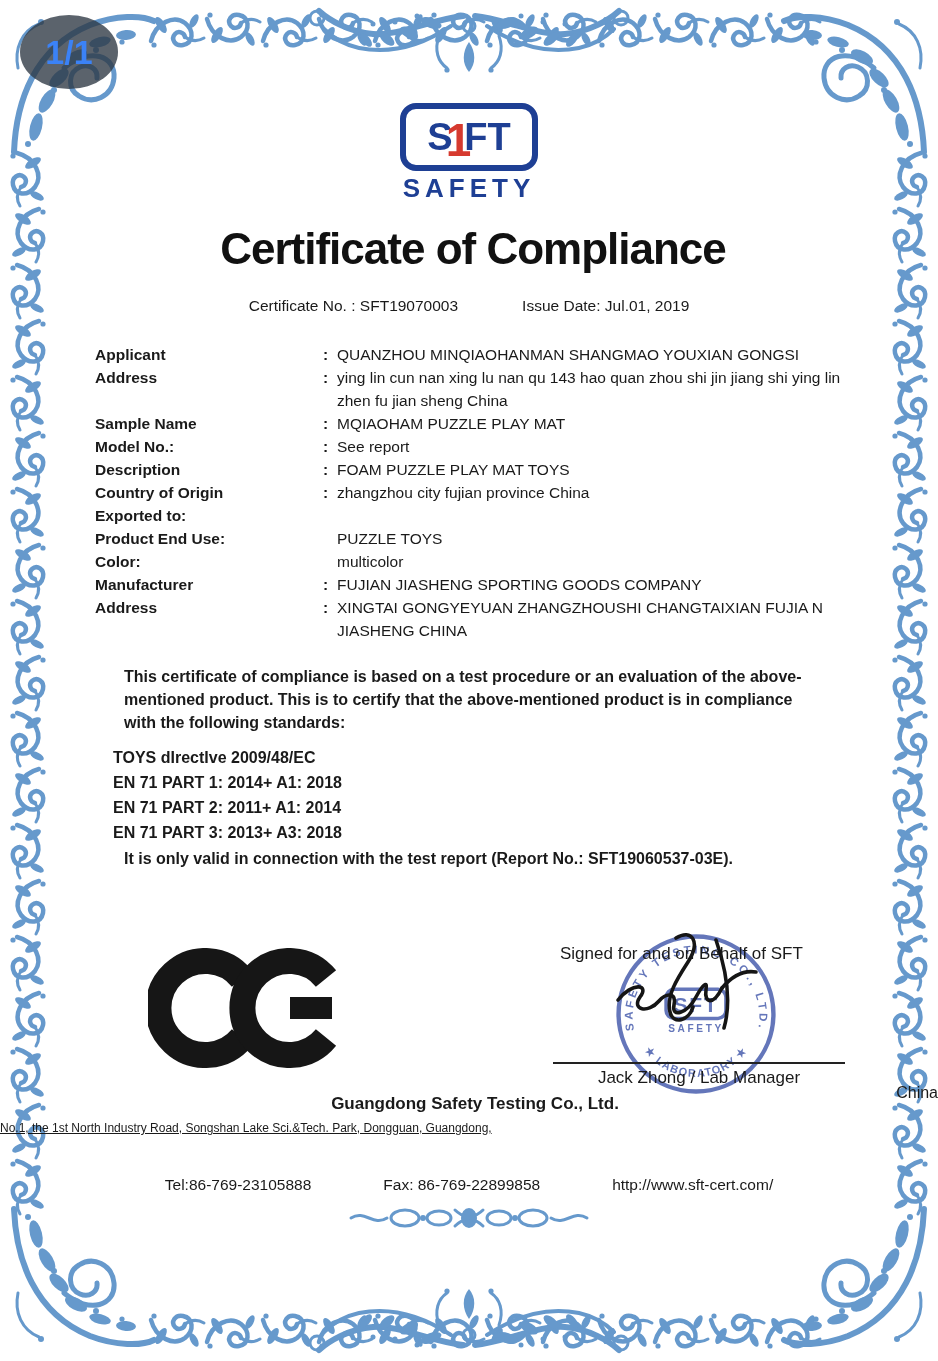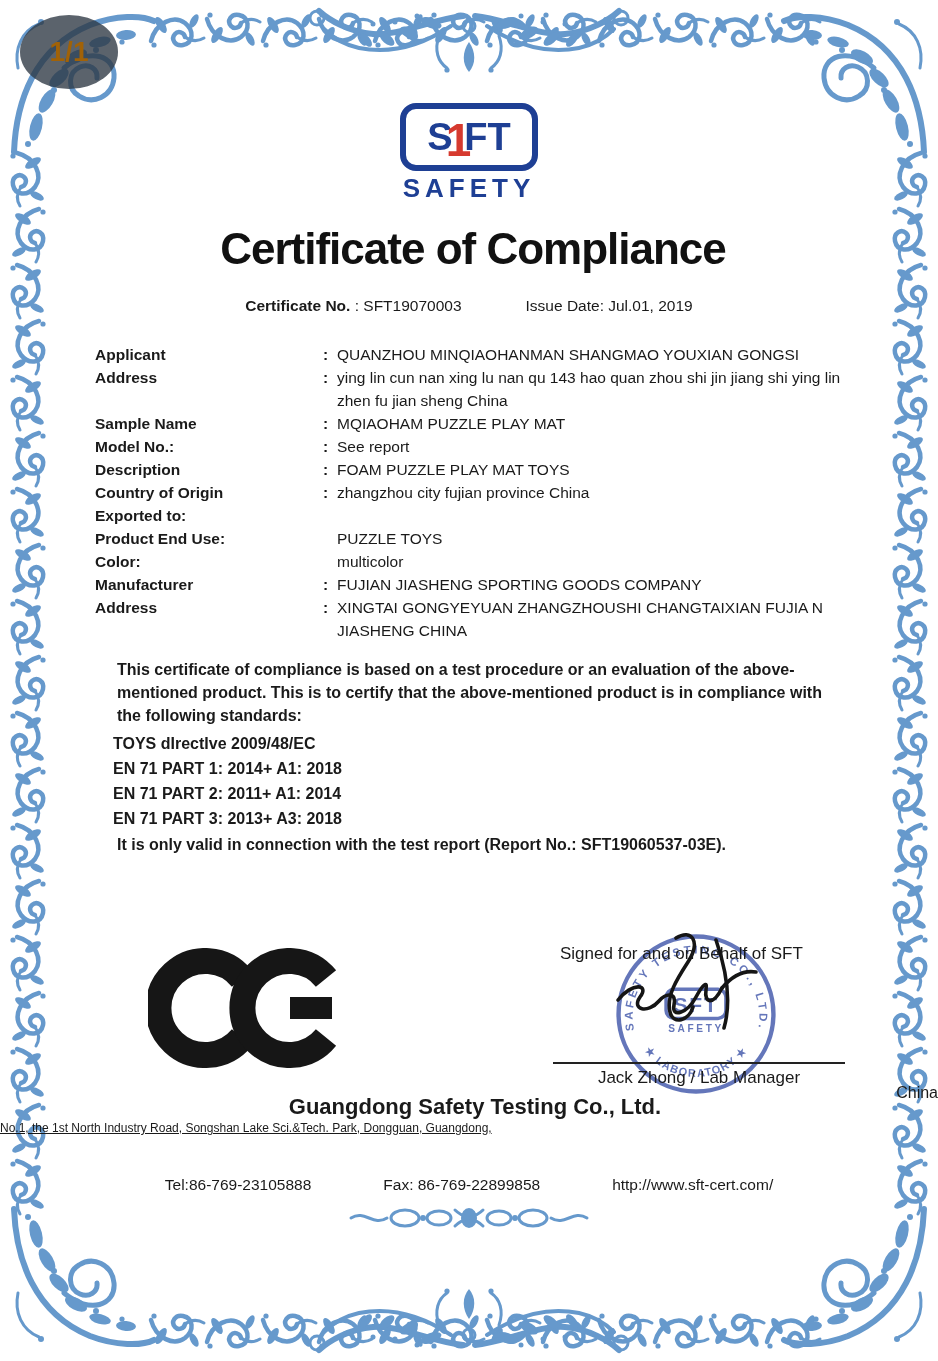--- a/index.html
+++ b/index.html
@@ -7,57 +7,57 @@
         font-family:"Liberation Sans",sans-serif;color:#1a1a1a;}
   
   .border-layer{position:absolute;left:0;top:0;z-index:0;}
   .orn .st{stroke:#6699cc;fill:none;stroke-width:4.5;stroke-linecap:round;}
   .orn .thin{stroke-width:3;}
   .orn .b6{stroke-width:6;} .orn .b5{stroke-width:5;} .orn .b4{stroke-width:4;} .orn .b3{stroke-width:3;}
   .orn .fl{fill:#6699cc;stroke:none;}
   
   .badge{position:absolute;left:20px;top:15px;width:98px;height:74px;border-radius:50%;
          background:rgba(45,55,66,.78);display:flex;align-items:center;justify-content:center;z-index:5;}
-  .badge span{color:#a16207;font-size:28px;font-weight:bold;}
+  .badge span{color:#3b82f6;font-size:34px;font-weight:bold;}
   
   .logo{position:absolute;left:0;right:0;top:103px;text-align:center;z-index:1;}
   .logo-box{display:inline-flex;align-items:center;justify-content:center;width:126px;height:56px;
             border:6px solid #1e3f94;border-radius:16px;}
   .logo-box span{font-weight:800;font-size:38px;color:#1e3f94;line-height:1;}
   .logo-box .l1{color:#d63a2f;font-size:46px;margin:6px -7px 0 -7px;z-index:2;position:relative;}
   .logo-sub{margin-top:2px;font-size:26px;font-weight:bold;letter-spacing:5px;color:#1e3f94;}
   
   .title{position:absolute;left:0;right:0;top:224px;margin:0;text-align:center;
          font-size:44px;font-weight:bold;letter-spacing:-1px;color:#111;z-index:1;padding-left:8px;}
   .meta{position:absolute;left:0;right:0;top:297px;display:flex;justify-content:center;column-gap:64px;
         font-size:15.5px;z-index:1;}
-  .meta b{font-weight:bold;}
+  .meta b{font-weight:normal;}
   
   .fields{position:absolute;left:95px;right:60px;top:343px;z-index:1;}
   .frow{display:grid;grid-template-columns:228px 14px 1fr;font-size:15.5px;line-height:23px;}
   .frow .lab{font-weight:bold;}
   .frow .sep{font-weight:bold;}
   
   .statement{position:absolute;left:113px;top:654px;width:718px;font-weight:bold;font-size:16px;z-index:1;}
-  .statement p{margin:4px;line-height:23px;}
+  .statement p{margin:11px;line-height:23px;}
   .std{line-height:25px;}
   .validity{margin-top:1px !important;line-height:25px !important;}
   
   .ce{position:absolute;left:148px;top:948px;z-index:1;}
   .signed-for{position:absolute;left:560px;top:944px;font-size:17px;z-index:3;}
   .stamp{position:absolute;left:608px;top:926px;width:176px;height:176px;z-index:1;}
   .stamp .ring{fill:#4a5fae;font-size:13px;font-weight:bold;letter-spacing:3.5px;}
   .stamp .ring2{fill:#4a5fae;font-size:12.5px;font-weight:bold;letter-spacing:1.5px;}
   .stamp .clogo{fill:#4a5fae;font-size:24px;font-weight:800;letter-spacing:2px;text-anchor:middle;}
   .stamp .csub{fill:#4a5fae;font-size:11.5px;font-weight:bold;letter-spacing:3px;text-anchor:middle;}
   .sig{position:absolute;left:598px;top:926px;z-index:2;}
   .sig-line{position:absolute;left:553px;top:1062px;width:292px;border-top:2px solid #222;z-index:3;}
   .sig-name{position:absolute;left:553px;top:1068px;width:292px;text-align:center;font-size:17px;z-index:3;}
   
-  .f-company{position:absolute;left:0;right:0;top:1094px;text-align:center;font-size:22px;font-weight:bold;z-index:1;margin-left:12px;}
+  .f-company{position:absolute;left:0;right:0;top:1094px;text-align:center;font-size:17px;font-weight:bold;z-index:1;margin-left:12px;}
   .f-addr1{position:absolute;left:0;right:0;top:1121px;font-size:12px;z-index:1;text-decoration:underline;}
   .f-addr2{position:absolute;left:0;right:0;top:1084px;text-align:right;font-size:16px;z-index:1;}
   .f-tel{position:absolute;left:0;right:0;top:1176px;display:flex;justify-content:center;column-gap:72px;
          font-size:15.5px;z-index:1;}
   .divider{position:absolute;left:339px;top:1200px;z-index:1;}
 </style>
 </head>
 <body>
 
 <div class="page">

